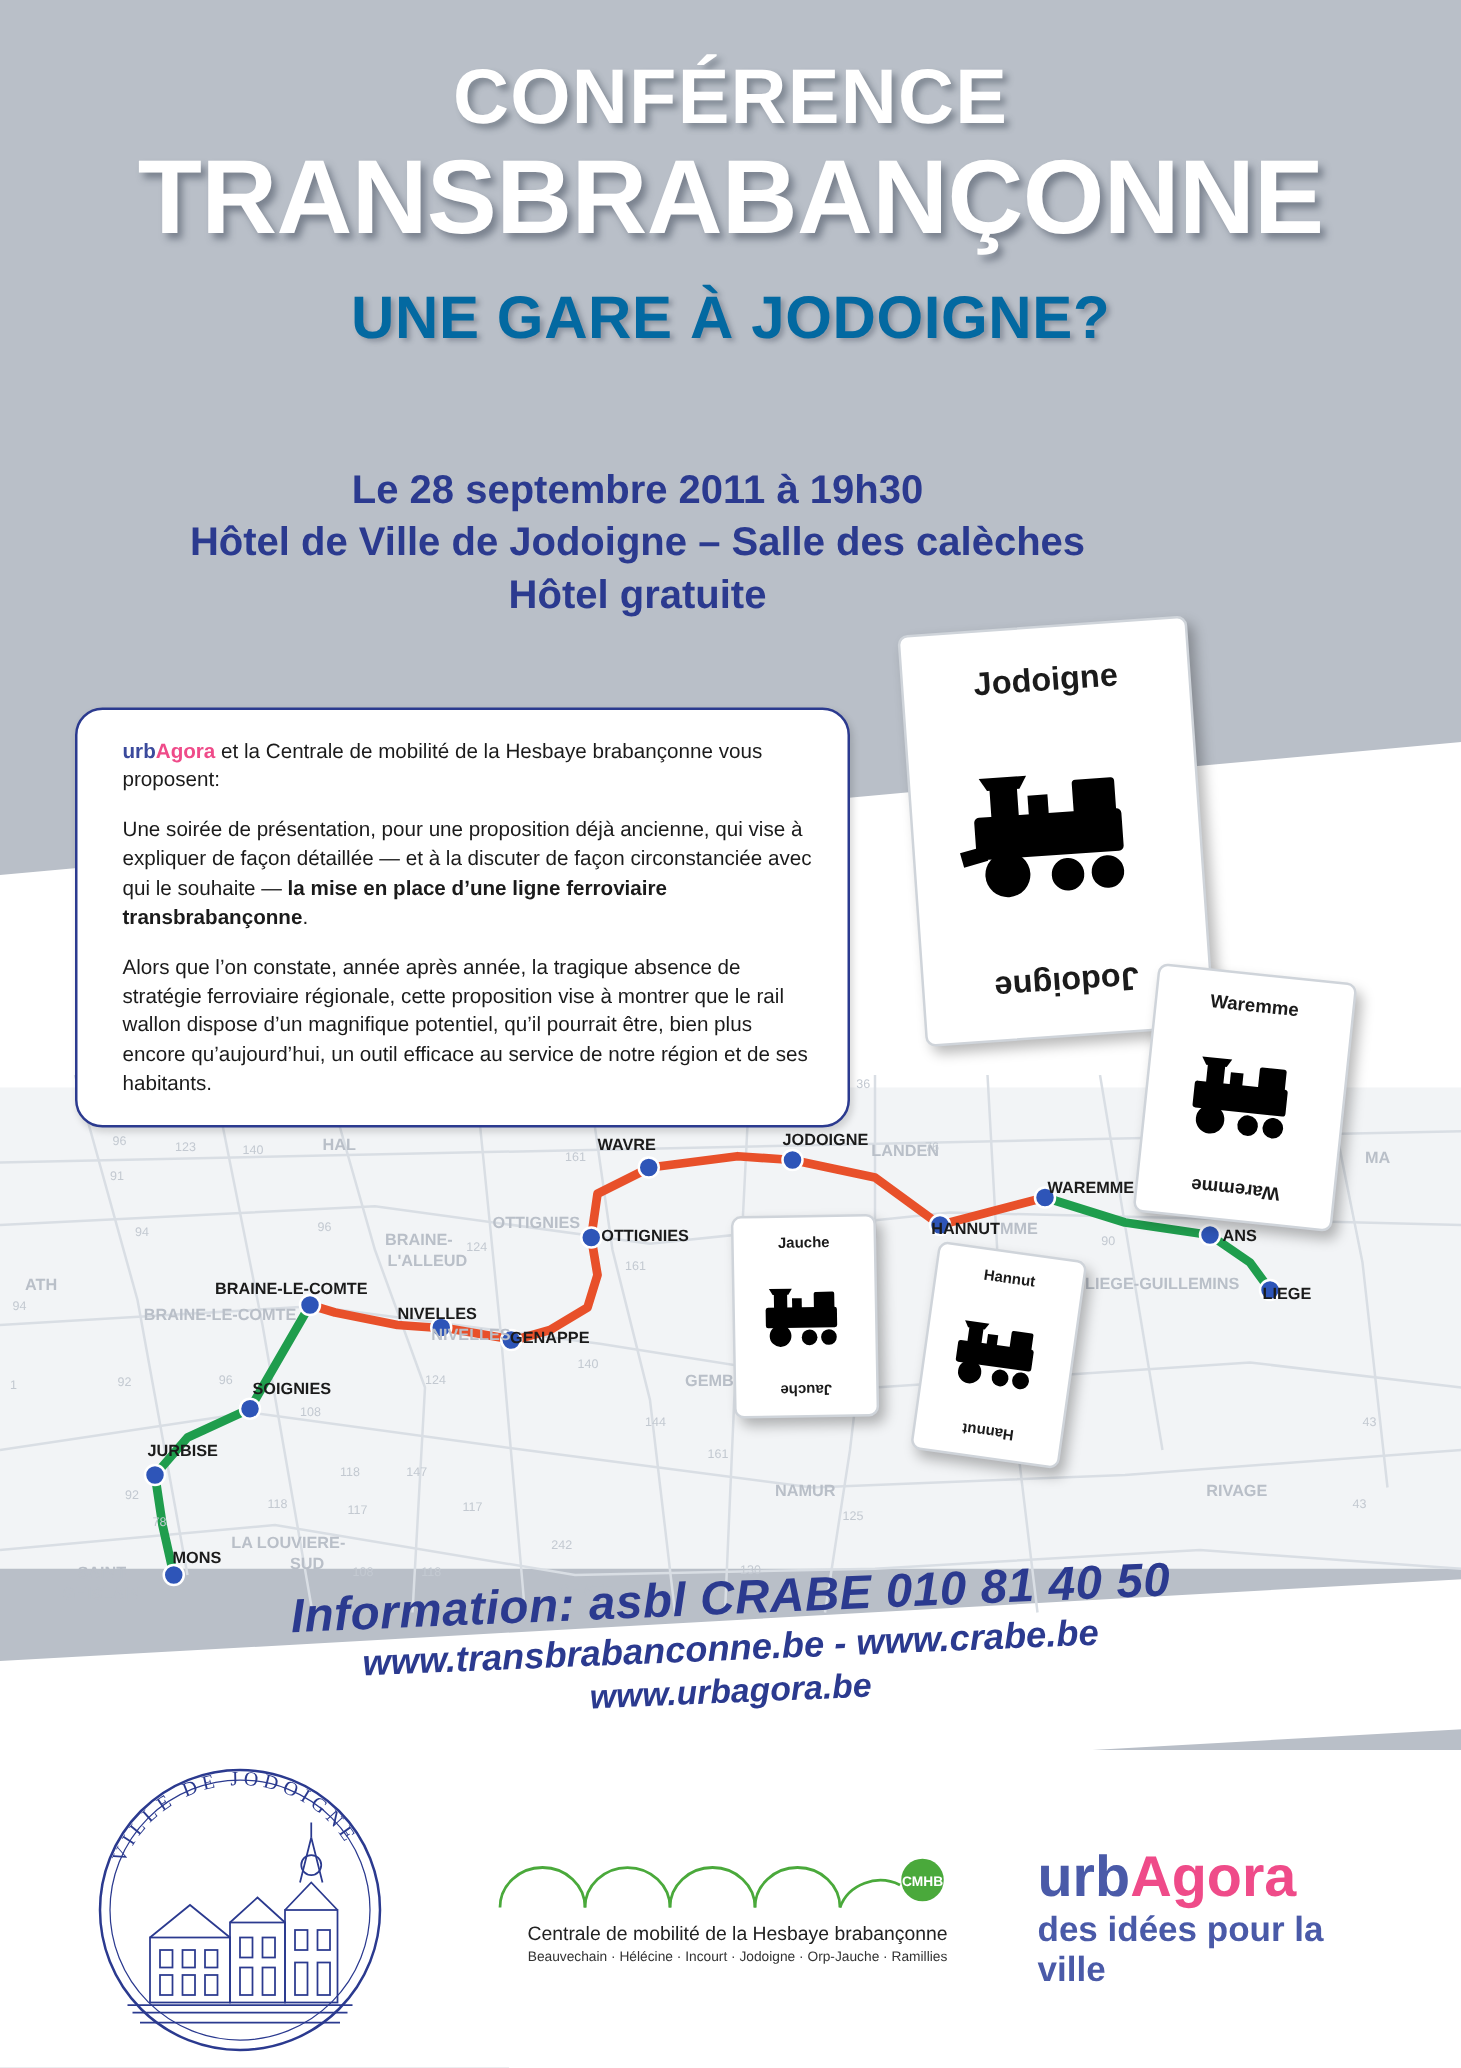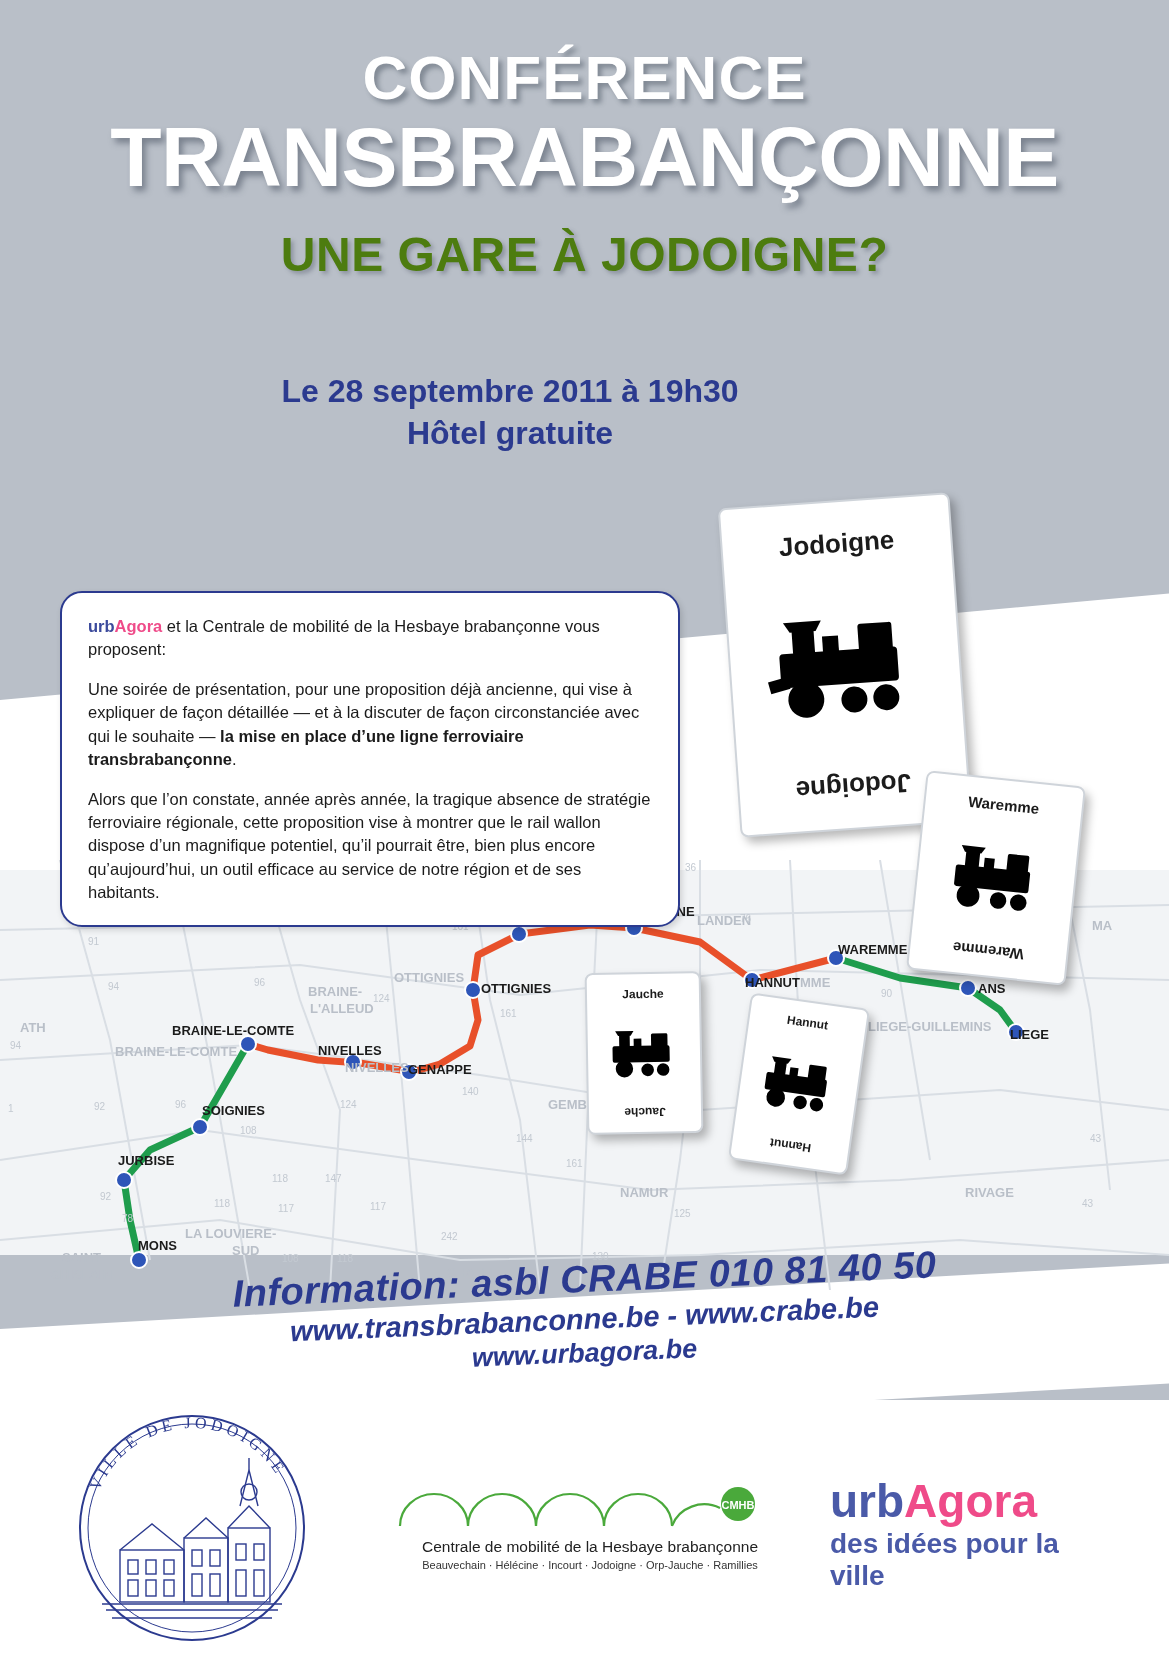--- a/index.html
+++ b/index.html
@@ -83,21 +83,21 @@
     font-weight: bold;
     color: #ffffff;
     letter-spacing: -0.5px;
     line-height: 1.05;
     margin-top: 4px;
     text-shadow: 4px 5px 6px rgba(60,70,85,0.5);
   }
   .t-sub {
     font-size: 48px;
     font-weight: bold;
-    color: #4d7c0f;
+    color: #0369a1;
     letter-spacing: 0.5px;
     margin-top: 26px;
     text-shadow: 3px 3px 4px rgba(60,70,85,0.35);
   }
 
   .t-info {
     position: absolute;
     left: 0; top: 370px;
     width: 1020px;
     text-align: center;
@@ -111,25 +111,24 @@
   }
 
   
   .balloon {
     position: absolute;
     left: 60px; top: 566px;
     width: 620px;
     border: 2px solid #2b3a8f;
     border-radius: 22px;
     background: #ffffff;
-    padding: 22px 26px 20px 26px;
+    padding: 22px 26px 20px 36px;
     box-sizing: border-box;
     z-index: 25;
     box-shadow: 2px 3px 6px rgba(0,0,0,0.15);
-    margin-top: 25px;
   }
   .balloon p {
     margin: 0 0 16px 0;
     font-size: 16.5px;
     line-height: 1.42;
     color: #1b1b1b;
   }
   .balloon p:last-child { margin-bottom: 0; }
   .urb { font-weight: bold; color: #3b4a9c; }
   .agora { font-weight: bold; color: #ef4b89; }
@@ -261,20 +260,21 @@
   <div class="band-bottom-diag"></div>
 
   <div class="title-wrap">
     <div class="t-conference">CONFÉRENCE</div>
     <div class="t-main">TRANSBRABANÇONNE</div>
     <div class="t-sub">UNE GARE À JODOIGNE?</div>
   </div>
 
   <div class="t-info">
     <div>Le 28 septembre 2011 à 19h30</div>
+    <div>Hôtel de Ville de Jodoigne – Salle des calèches</div>
     <div>Hôtel gratuite</div>
   </div>
 
   <div class="balloon">
     <p>
       <span class="urb">urb</span><span class="agora">Agora</span><span> et la Centrale de mobilité de la Hesbaye brabançonne vous proposent:</span>
     </p>
     <p>
       <span>Une soirée de présentation, pour une proposition déjà ancienne, qui vise à expliquer  de façon détaillée — et à la discuter de façon circonstanciée avec qui le souhaite — </span><span class="bold">la mise en place d’une ligne ferroviaire transbrabançonne</span><span>.</span>
     </p>

